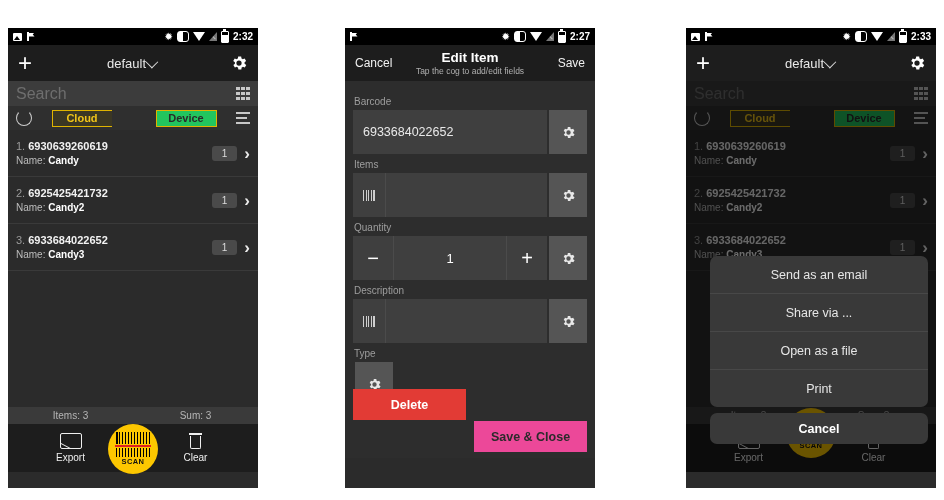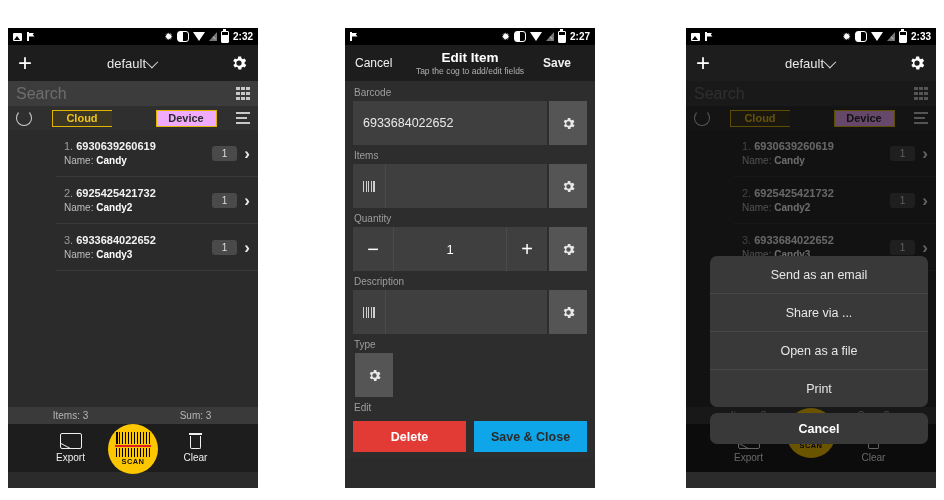--- a/index.html
+++ b/index.html
@@ -42,29 +42,29 @@
   .search-ph{color:#6e6e6e;font-size:16px;flex:1;}
   .grid-ic{width:14px;height:14px;display:grid;grid-template-columns:repeat(3,1fr);grid-template-rows:repeat(3,1fr);gap:1.4px;}
   .grid-ic i{background:#c8c8c8;display:block;}
 
   
   .togglerow{height:24px;background:#2f2f2f;display:flex;align-items:center;padding:0 8px;box-sizing:border-box;gap:8px;}
   .refresh{width:14px;height:14px;border:1.6px solid #cfcfcf;border-radius:50%;border-top-color:transparent;position:relative;}
   .seg{flex:1;display:flex;height:17px;max-width:165px;margin:0 auto;gap:44px;}
   .seg div{flex:1;display:flex;align-items:center;justify-content:center;font-size:11px;font-weight:bold;cursor:pointer;}
   .seg .off{background:#3b3724;color:#f0c419;border:1.3px solid #e0b400;border-right:none;}
-  .seg .on{background:#f0abfc;color:#2a2a2a;border:1.3px solid #e0b400;}
+  .seg .on{background:#22c55e;color:#2a2a2a;border:1.3px solid #e0b400;}
   .list-ic{width:14px;height:12px;display:flex;flex-direction:column;justify-content:space-between;}
   .list-ic i{height:2px;background:#c8c8c8;display:block;}
   .list-ic i:nth-child(1){width:100%;}
   .list-ic i:nth-child(2){width:78%;}
   .list-ic i:nth-child(3){width:100%;}
 
   
-  .list{background:#2b2b2b;padding-left:48px;}
+  .list{background:#2b2b2b;}
   .row{height:47px;display:flex;align-items:center;padding:0 8px;box-sizing:border-box;border-bottom:1px solid #3a3a3a;cursor:pointer;}
   .row .txt{flex:1;}
   .row .l1{font-size:11px;color:#f2f2f2;font-weight:bold;}
   .row .l1 .idx{color:#9a9a9a;font-weight:normal;}
   .row .l2{font-size:10px;color:#bdbdbd;margin-top:3px;}
   .row .l2 b{color:#fff;font-weight:bold;}
   .qty{background:#4a4a4a;color:#ddd;font-size:10px;border-radius:3px;padding:2px 10px;margin-right:7px;}
   .arrow{color:#eaeaea;font-size:17px;font-weight:bold;line-height:1;}
 
   .filler{background:#2b2b2b;}
@@ -82,40 +82,40 @@
   .trash:after{content:"";position:absolute;top:3px;left:2px;width:9px;height:12px;border:1.6px solid #efefef;border-top:none;border-radius:0 0 2px 2px;}
   .scanbtn{position:absolute;width:50px;height:50px;border-radius:50%;background:#fdc700;left:50%;margin-left:-25px;bottom:14px;display:flex;flex-direction:column;align-items:center;justify-content:center;cursor:pointer;z-index:5;}
   .bars{width:34px;height:12px;background:repeating-linear-gradient(to right,#000 0 1.5px,transparent 1.5px 3px,#000 3px 4.2px,transparent 4.2px 6px);}
   .redline{width:36px;height:1.6px;background:#e02020;margin:1px 0;}
   .bars2{width:34px;height:9px;background:repeating-linear-gradient(to right,#000 0 1.2px,transparent 1.2px 2.6px,#000 2.6px 4.4px,transparent 4.4px 6px);}
   .scantext{font-size:7.5px;font-weight:bold;color:#111;margin-top:0px;letter-spacing:0.4px;}
 
   
   .editbar{height:36px;background:#1d1d1d;display:flex;align-items:center;padding:0 10px;box-sizing:border-box;}
   .editbar .side{color:#f0f0f0;font-size:12px;cursor:pointer;width:42px;}
-  .editbar .side.right{font-weight:bold;}
+  .editbar .side.right{text-align:right;}
   .editbar .mid{flex:1;text-align:center;}
   .editbar .mid .t{color:#fff;font-size:13.5px;font-weight:bold;}
   .editbar .mid .s{color:#b0b0b0;font-size:8.5px;margin-top:1px;}
-  .formarea{background:#2d2d2d;padding:1px 8px 0 8px;box-sizing:border-box;height:377px;overflow:hidden;position:relative;}
+  .formarea{background:#2d2d2d;padding:10px 8px 0 8px;box-sizing:border-box;height:377px;overflow:hidden;position:relative;}
   .flabel{color:#9e9e9e;font-size:10px;margin:5px 0 3px 1px;}
   .fieldrow{display:flex;height:44px;margin-bottom:2px;}
   .fv{flex:1;background:#3f3f3f;display:flex;align-items:center;padding:0 10px;color:#e9e9e9;font-size:12.5px;box-sizing:border-box;}
   .fv.dark{background:#333;}
   .cog{width:38px;background:#555;display:flex;align-items:center;justify-content:center;margin-left:2px;cursor:pointer;}
   .bcbox{width:32px;background:#3f3f3f;display:flex;align-items:center;justify-content:center;border-right:1px solid #4b4b4b;}
   .bcmini{width:13px;height:11px;background:repeating-linear-gradient(to right,#cfcfcf 0 1.3px,transparent 1.3px 2.6px);}
   .qminus,.qplus{width:40px;background:#3f3f3f;display:flex;align-items:center;justify-content:center;color:#fff;font-size:20px;cursor:pointer;}
   .qminus{border-right:1px solid #4b4b4b;}
   .qplus{border-left:1px solid #4b4b4b;}
   .qval{flex:1;background:#3f3f3f;display:flex;align-items:center;justify-content:center;color:#fff;font-size:13px;}
   .btnrow{position:absolute;left:8px;right:8px;bottom:6px;display:flex;gap:8px;}
   .btnrow button{flex:1;height:31px;border:none;font-size:12.5px;font-weight:bold;cursor:pointer;font-family:"Liberation Sans",sans-serif;}
   .btn-del{background:#e23b35;color:#ffffff;}
-  .btn-save{background:#0ea5e9;color:#2b2b2b;}
+  .btn-save{background:#ec4899;color:#2b2b2b;margin-top:32px;}
   .dialog{position:absolute;left:24px;right:8px;bottom:44px;z-index:11;}
   .dialog .group{background:#393939;border-radius:7px;overflow:hidden;}
   .dialog .opt{height:37px;display:flex;align-items:center;justify-content:center;color:#e6e6e6;font-size:12.5px;border-bottom:1px solid #484848;cursor:pointer;}
   .dialog .opt:last-child{border-bottom:none;}
   .dialog .cancel{margin-top:6px;background:#393939;border-radius:7px;height:31px;display:flex;align-items:center;justify-content:center;color:#fff;font-size:12.5px;font-weight:bold;cursor:pointer;}
   .dim{filter:brightness(0.42);}
 </style>
 </head>
 <body>
 

